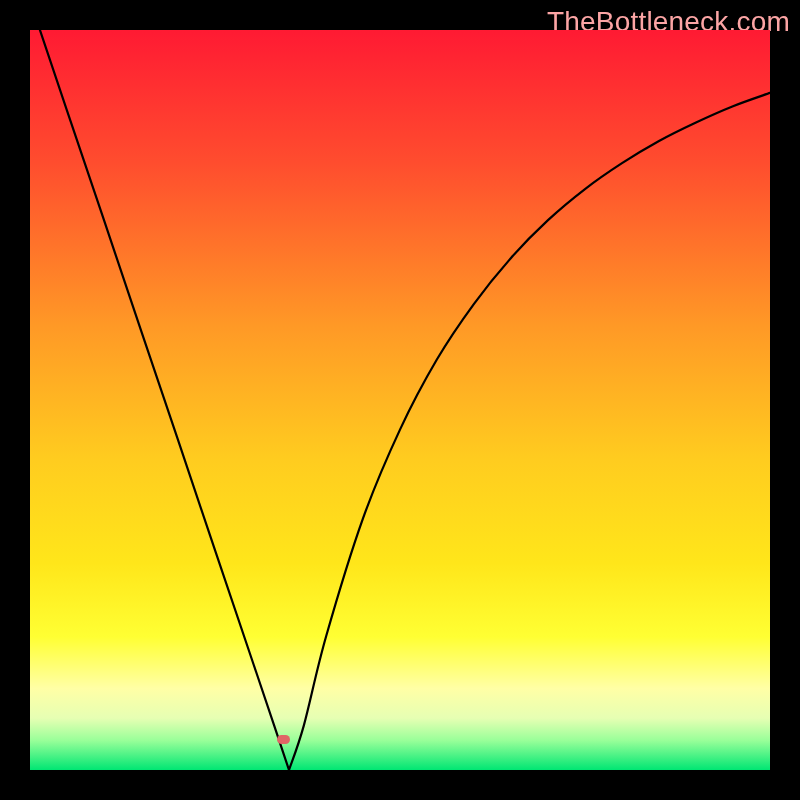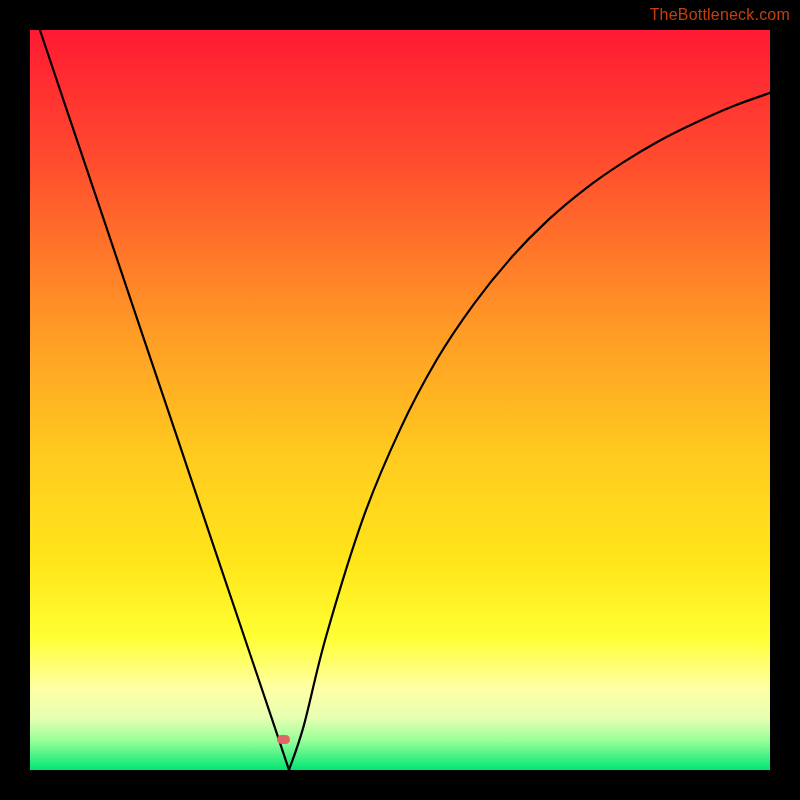--- a/index.html
+++ b/index.html
@@ -20,23 +20,23 @@
     left: 30px;
     top: 30px;
     width: 740px;
     height: 740px;
   }
   .watermark {
     position: absolute;
     top: 6px;
     right: 10px;
     font-family: Arial, Helvetica, sans-serif;
-    font-size: 16px;
+    font-size: 28px;
     font-weight: 500;
-    color: #c2410c;
+    color: #fca5a5;
     letter-spacing: 0.2px;
   }
   .marker {
     position: absolute;
     left: 277px;
     top: 735px;
     width: 13px;
     height: 9px;
     background: #e06666;
     border-radius: 5px;

